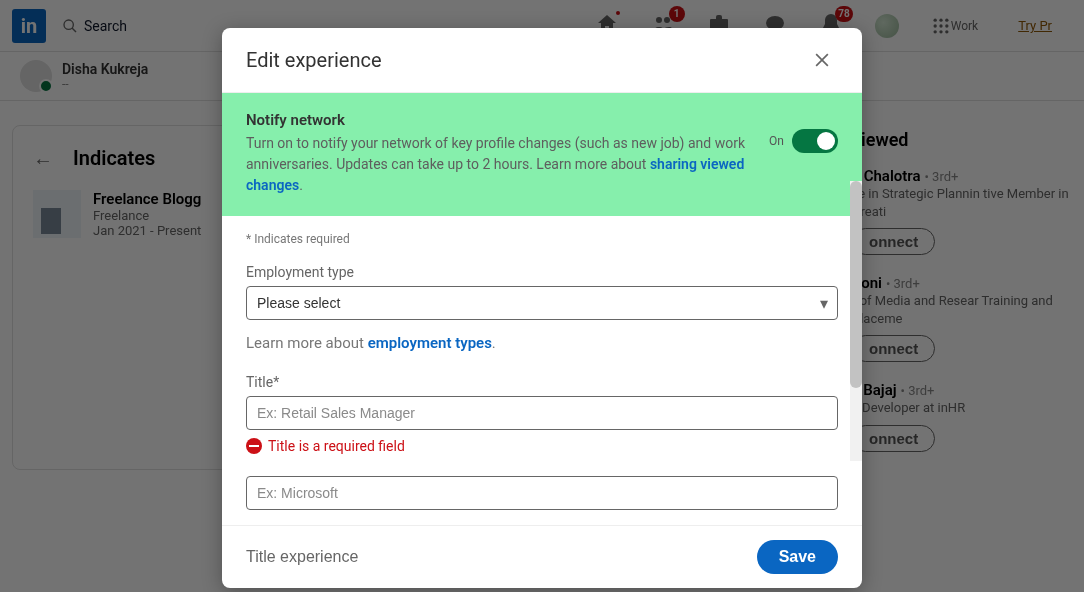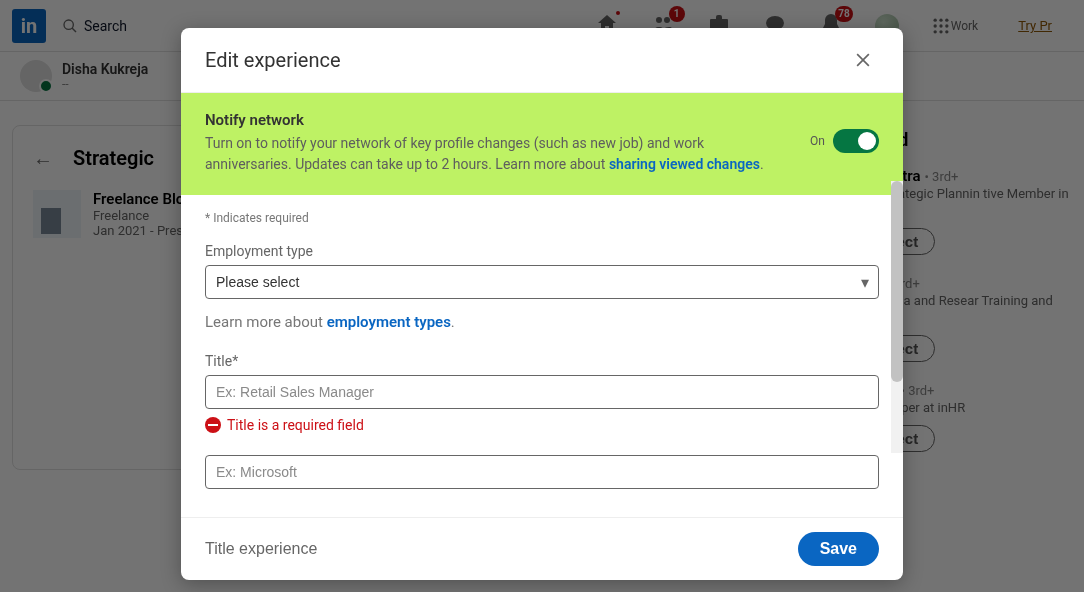--- a/index.html
+++ b/index.html
@@ -31,26 +31,26 @@
 .exp-jt { font-weight: 600; font-size: 15px; }
 .exp-company, .exp-dates { font-size: 13px; color: #666; }
 .viewed-panel { width: 220px; padding-top: 4px; }
 .viewed-title { font-size: 18px; font-weight: 600; margin-bottom: 16px; }
 .viewer { margin-bottom: 18px; }
 .viewer-name { font-size: 15px; font-weight: 600; display: inline; }
 .viewer-deg { font-size: 13px; color: #888; }
 .viewer-bio { font-size: 13px; color: #666; line-height: 1.35; }
 .connect-btn { margin-top: 8px; border: 1px solid #666; color: #555; background: #fff; padding: 4px 16px; border-radius: 16px; font-size: 15px; font-weight: 600; }
 .overlay { position: absolute; inset: 0; background: rgba(0,0,0,0.55); display: flex; align-items: flex-start; justify-content: center; padding-top: 28px; }
-.modal { width: 722px; background: #fff; border-radius: 8px; display: flex; flex-direction: column; max-height: 560px; box-shadow: 0 4px 20px rgba(0,0,0,.3); }
+.modal { width: 640px; background: #fff; border-radius: 8px; display: flex; flex-direction: column; max-height: 560px; box-shadow: 0 4px 20px rgba(0,0,0,.3); }
 .modal-header { display: flex; align-items: center; justify-content: space-between; padding: 16px 24px; }
 .modal-title { font-size: 20px; font-weight: 400; color: #333; }
 .close-btn { background: none; border: none; font-size: 22px; color: #666; cursor: pointer; width: 32px; height: 32px; display:flex; align-items:center; justify-content:center; }
 .modal-body { overflow-y: auto; border-top: 1px solid #eee; }
-.notify-box { background: #bef264; padding: 18px 24px 20px; display: flex; gap: 20px; align-items: flex-start; }
+.notify-box { background: #86efac; padding: 18px 24px 20px; display: flex; gap: 20px; align-items: flex-start; }
 .notify-left { flex: 1; }
 .notify-title { font-weight: 600; font-size: 15px; color: #333; margin-bottom: 4px; }
 .notify-desc { font-size: 14px; color: #5e5e5e; line-height: 1.5; }
 .link-blue { color: #0a66c2; font-weight: 600; }
 .notify-toggle { display: flex; align-items: center; gap: 8px; color: #555; font-size: 12px; margin-top: 18px; }
 .toggle-sw { width: 46px; height: 24px; background: #057642; border-radius: 12px; position: relative; }
 .toggle-sw::after { content: ""; position: absolute; right: 3px; top: 3px; width: 18px; height: 18px; background: #fff; border-radius: 50%; }
 .form-area { padding: 16px 24px 24px; }
 .req-note { font-size: 12px; color: #777; margin-bottom: 18px; }
 .field-label { font-size: 14px; color: #666; margin-bottom: 6px; display: block; }
@@ -139,21 +139,21 @@
   <div>
     <div class="profile-name">Disha Kukreja</div>
     <div class="profile-sub">--</div>
   </div>
 </div>
 
 <div class="page-body">
   <div class="exp-card">
     <div class="exp-header">
       <span class="back-arrow">←</span>
-      <span class="exp-title">Strategic</span>
+      <span class="exp-title">Indicates</span>
     </div>
     <div class="exp-entry">
       <div class="exp-logo"></div>
       <div>
         <div class="exp-jt">Freelance Blogg</div>
         <div class="exp-company">Freelance</div>
         <div class="exp-dates">Jan 2021 - Present</div>
       </div>
     </div>
   </div>

